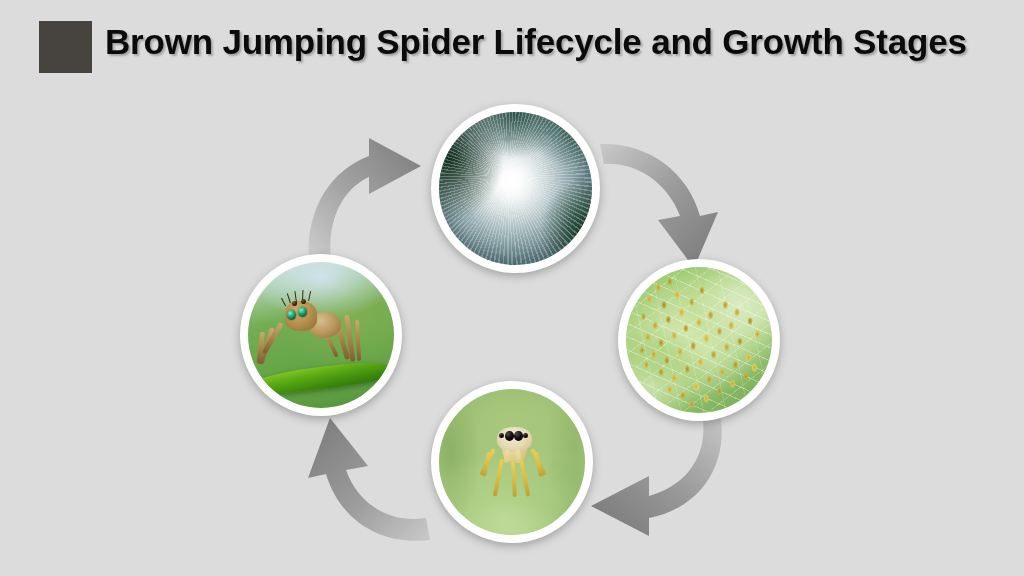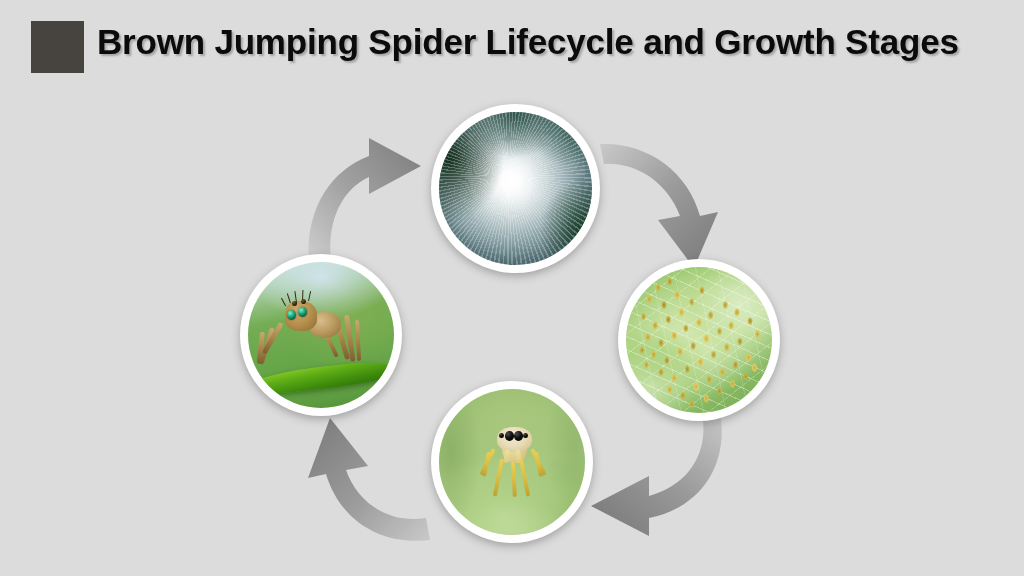--- a/index.html
+++ b/index.html
@@ -11,21 +11,21 @@
     height: 576px;
     background: #dcdcdc;
     font-family: "Liberation Sans", sans-serif;
     overflow: hidden;
     position: relative;
   }
 
   
   #title-bar {
     position: absolute;
-    left: 0; top: 0;
+    left: 8px; top: 0;
     width: 992px;
     height: 95px;
   }
   #title-marker {
     position: absolute;
     left: 31px; top: 21px;
     width: 53px; height: 52px;
     background: #474440;
   }
   #page-title {

